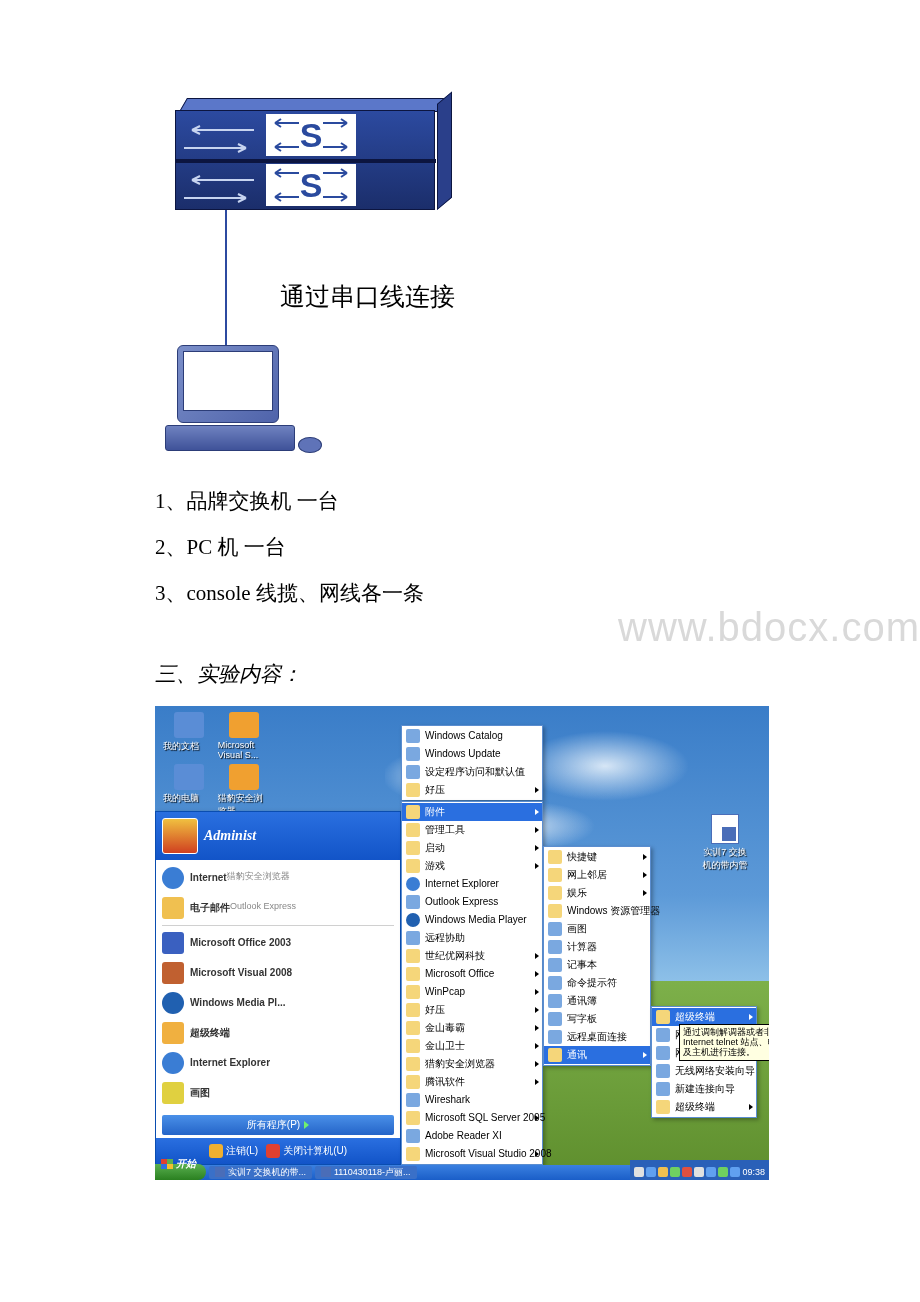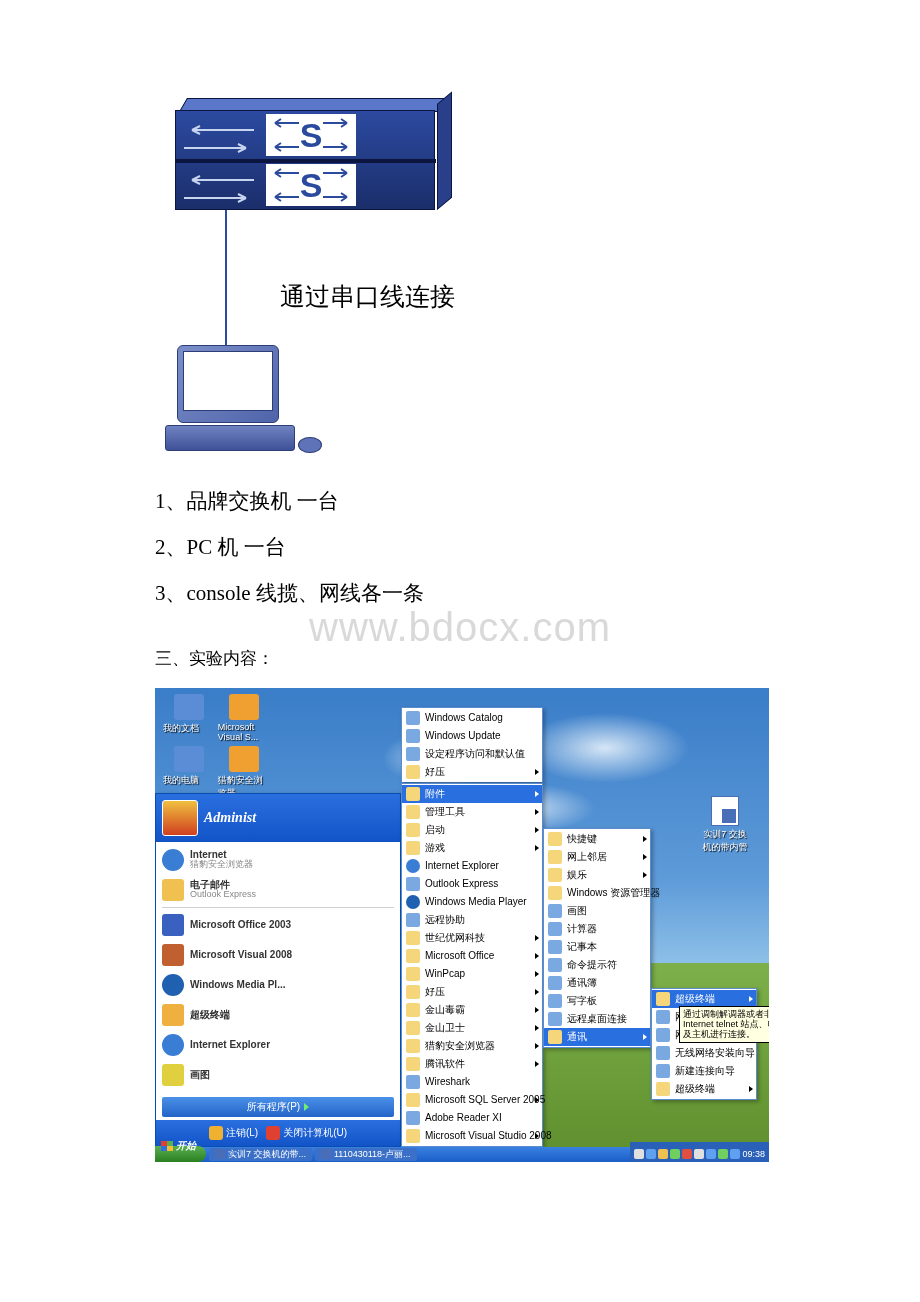--- a/index.html
+++ b/index.html
@@ -130,31 +130,32 @@
 .equip-list {
   font-size: 21px;
   line-height: 2.2;
   margin-top: 5px;
 }
 .equip-list .en { font-family: "Times New Roman", serif; }
 .watermark {
   position: absolute;
   top: 605px; left: 0;
   width: 920px;
-  text-align: center;
+  text-align: right;
   font-size: 40px;
   font-family: Arial, sans-serif;
   color: #d9d9d9;
   letter-spacing: 1px;
   pointer-events: none;
 }
 .section-title {
-  font-size: 17px;
-  margin-top: 30px;
+  font-size: 21px;
+  margin-top: 43px;
   margin-bottom: 18px;
+  font-style: italic;
 }
 
 .shot {
   position: relative;
   width: 614px;
   height: 474px;
   margin-top: 5px;
   overflow: hidden;
   background: linear-gradient(#3a7dc8 0%, #5d9ad8 40%, #8dc0e8 58%, #7db04a 58%, #5e8e2d 100%);
   font-family: "Tahoma", "SimSun", sans-serif;
@@ -256,21 +257,21 @@
   background: #6ca0e0;
   border-radius: 3px;
 }
 .s-item .iico.ie { background: #3a7dd4; border-radius: 50%; }
 .s-item .iico.mail { background: #f0c050; }
 .s-item .iico.word { background: #3a60c0; }
 .s-item .iico.vs { background: #c06030; }
 .s-item .iico.wmp { background: #2060b0; border-radius: 50%; }
 .s-item .iico.term { background: #f0b040; }
 .s-item .iico.paint { background: #e0d040; }
-.s-item .title2 { display: flex; flex-direction: column; line-height: 1.1; }
+.s-item .title2 { display: flex; flex-direction: row; line-height: 1.1; }
 .s-item .title2 .main { font-weight: bold; }
 .s-item .title2 .sub { color: #888; font-size: 9px; }
 .s-sep { height: 1px; background: #d0d0d0; margin: 2px 6px; }
 .all-programs {
   margin: 4px 6px 3px;
   padding: 3px 8px;
   background: linear-gradient(#4a90e8, #2464c8);
   color: #fff;
   font-size: 10px;
   display: flex; align-items: center; justify-content: center;

